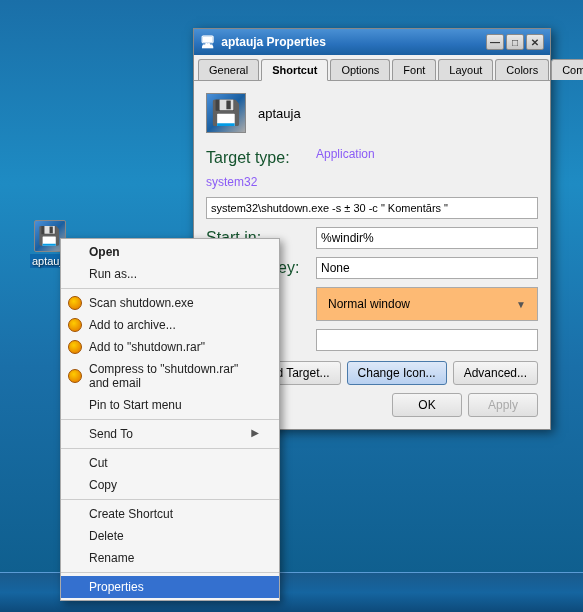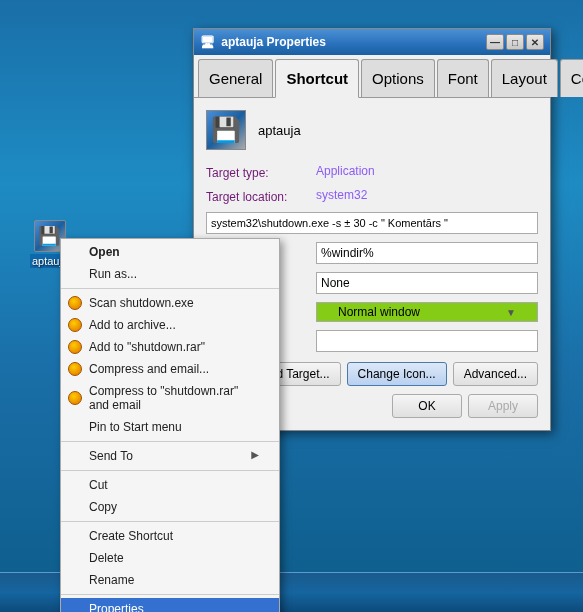--- a/index.html
+++ b/index.html
@@ -134,22 +134,22 @@
 
     
     .tabs {
       display: flex;
       background: #f0f0f0;
       border-bottom: 1px solid #999;
       padding-top: 4px;
       padding-left: 4px;
     }
     .tab {
-      padding: 10px 10px;
-      font-size: 15px;
+      padding: 4px 10px;
+      font-size: 11px;
       cursor: pointer;
       border: 1px solid #999;
       border-bottom: none;
       background: #ddd;
       margin-right: 2px;
       border-radius: 3px 3px 0 0;
     }
     .tab.active {
       background: #f0f0f0;
       font-weight: bold;
@@ -186,22 +186,22 @@
     }
 
     .field-row {
       display: flex;
       align-items: flex-start;
       margin-bottom: 8px;
     }
     .field-label {
       width: 110px;
       min-width: 110px;
-      font-size: 12px;
-      color: #701a75;
+      font-size: 16px;
+      color: #14532d;
       padding-top: 2px;
     }
     .field-value {
       font-size: 12px;
       color: #8b5cf6;
       flex: 1;
     }
     .field-input {
       flex: 1;
       height: 22px;
@@ -215,28 +215,28 @@
       display: flex;
       align-items: center;
       margin-bottom: 8px;
     }
     .dropdown-label {
       width: 110px;
       font-size: 12px;
     }
     .dropdown {
       flex: 1;
-      height: 20px;
+      height: 34px;
       border: 1px solid #aaa;
-      background: #84cc16;
+      background: #fdba74;
       font-size: 12px;
       display: flex;
       align-items: center;
       justify-content: space-between;
-      padding: 0 21px;
+      padding: 0 11px;
       position: relative;
     }
     .dropdown-arrow {
       font-size: 10px;
       color: #555;
     }
 
     .button-row {
       display: flex;
       gap: 6px;
@@ -364,21 +364,20 @@
         <div class="icon-box">💾</div>
         <span class="icon-name">aptauja</span>
       </div>
 
       <div class="field-row">
         <span class="field-label">Target type:</span>
         <span class="field-value">Application</span>
       </div>
 
       <div class="field-row">
-        <span class="field-label">Target location:</span>
         <span class="field-value">system32</span>
       </div>
 
       <div class="field-row">
         <input class="field-input" type="text" readonly="" style="font-size: 11px; width: 200px;" value="system32\shutdown.exe -s ± 30 -c &quot; Komentārs &quot;">
       </div>
 
       <div class="field-row">
         <span class="field-label">Start in:</span>
         <input class="field-input" type="text" readonly="" value="%windir%" style="">
@@ -440,26 +439,20 @@
       <span>Add to archive...</span>
     </div>
 
     <div class="menu-item">
       <div class="menu-item-icon">
           <div class="rar-icon"></div>
         </div>
       <span>Add to "shutdown.rar"</span>
     </div>
 
-    <div class="menu-item">
-      <div class="menu-item-icon">
-          <div class="rar-icon"></div>
-        </div>
-      <span>Compress and email...</span>
-    </div>
 
     <div class="menu-item">
       <div class="menu-item-icon">
           <div class="rar-icon"></div>
         </div>
       <span>Compress to "shutdown.rar" and email</span>
     </div>
 
     <div class="menu-item">
       <span>Pin to Start menu</span>

